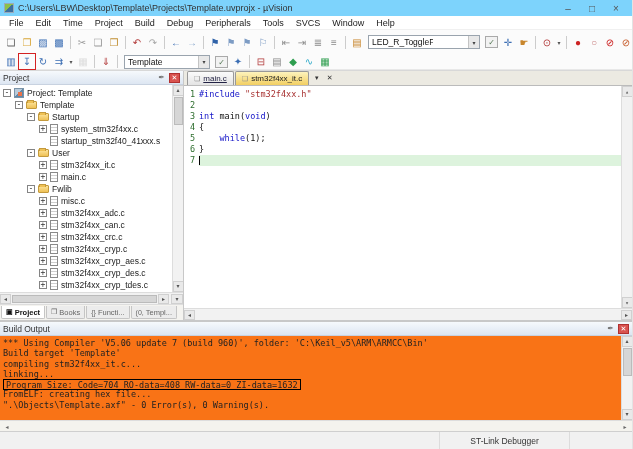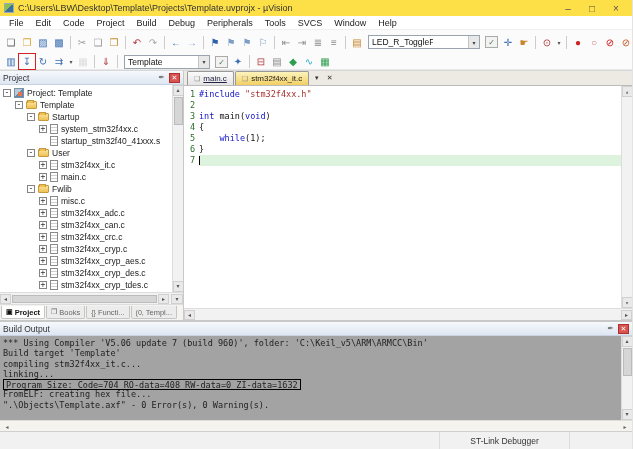--- a/index.html
+++ b/index.html
@@ -1,19 +1,19 @@
 <!DOCTYPE html>
 <html><head>
 <meta charset="utf-8">
 <style>
   *{box-sizing:border-box;margin:0;padding:0}
   body{background:#fff;font-family:"Liberation Sans",sans-serif}
   .window{width:633px;height:449px;background:#fff;overflow:hidden;position:relative;border-right:1px solid #e3e3e3}
   
-  .titlebar{height:16px;display:flex;align-items:center;padding:4px 4px;font-size:9px;color:#333;background:#fde047}
+  .titlebar{height:16px;display:flex;align-items:center;padding:4px 4px;font-size:9px;color:#333;background:#7dd3fc}
   .appicon{width:10px;height:10px;background:linear-gradient(135deg,#8cc04a 0 50%,#3d6f9e 50% 100%);margin-right:4px;border:1px solid #9ab;flex:none}
   .wtitle{flex:1;white-space:nowrap;overflow:hidden}
   .wctrl{width:24px;text-align:center;font-size:10px;color:#555}
   
   .menubar{height:14px;display:flex;align-items:center;font-size:9px;color:#222;padding-left:3px;background:#fff;border-bottom:1px solid #f0f0f0}
   .menu-item{padding:0 6px}
   
   .toolbar{display:flex;align-items:center;background:#fbfbfb}
   .tb1{height:24px;padding-left:3px}
   .tb2{height:16px;padding-left:3px;border-bottom:1px solid #e8e8e8}
@@ -70,21 +70,21 @@
   .code-wrap{flex:1;display:flex;overflow:hidden;font-family:"DejaVu Sans Mono",monospace;font-size:8.5px}
   .code-lines{flex:1;padding-top:3px;overflow:hidden}
   .cl{display:flex;height:11px;line-height:11px}
   .ln{width:15px;text-align:right;padding-right:4px;color:#2e6e2e;flex:none}
   .ct{flex:1;white-space:pre;color:#111}
   .ct.hl{background:#ddf3dd}
   .cursor{display:inline-block;width:1px;height:9px;background:#000;vertical-align:middle}
   .kw{color:#1414c8}.str{color:#a83232}.pl{color:#111}
   
   .build-output{display:flex;flex-direction:column;border-top:2px solid #c8c8c8}
-  .bo-body{height:84px;display:flex;background:#a3a3a3}
+  .bo-body{height:84px;display:flex;background:#f97316}
   .bo-lines{flex:1;padding:2px 0 0 3px;font-family:"DejaVu Sans Mono",monospace;font-size:8.5px;color:#222;overflow:hidden}
   .bo-line{height:10.3px;line-height:10.3px;white-space:pre}
   .boxed{border:1px solid #000000;padding:0 2px;display:inline-block;height:11px;line-height:10px}
   
   .bottom-scroll{height:11px;background:#f4f3ee;border-top:1px solid #ddd;display:flex;align-items:center;justify-content:space-between;padding:0 2px}
   .bs-arrow{font-size:6px;color:#666;width:10px;text-align:center}
   .statusbar{height:19px;background:#f1f1f1;border-top:1px solid #cfcfcf;display:flex;align-items:stretch;font-size:8.5px;color:#333}
   .sb-spacer{flex:1}
   .sb-cell{border-left:1px solid #dcdcdc;display:flex;align-items:center;justify-content:center}
   .sb-debugger{width:130px}
@@ -99,21 +99,21 @@
     <span class="appicon"></span>
     <span class="wtitle">C:\Users\LBW\Desktop\Template\Projects\Template.uvprojx - µVision</span>
     <span class="wctrl">–</span>
     <span class="wctrl">□</span>
     <span class="wctrl">×</span>
   </div>
 
   <div class="menubar">
       <span class="menu-item">File</span>
       <span class="menu-item">Edit</span>
-      <span class="menu-item">Code</span>
+      <span class="menu-item">Time</span>
       <span class="menu-item">Project</span>
       <span class="menu-item">Build</span>
       <span class="menu-item">Debug</span>
       <span class="menu-item">Peripherals</span>
       <span class="menu-item">Tools</span>
       <span class="menu-item">SVCS</span>
       <span class="menu-item">Window</span>
       <span class="menu-item">Help</span>
     </div>
 

